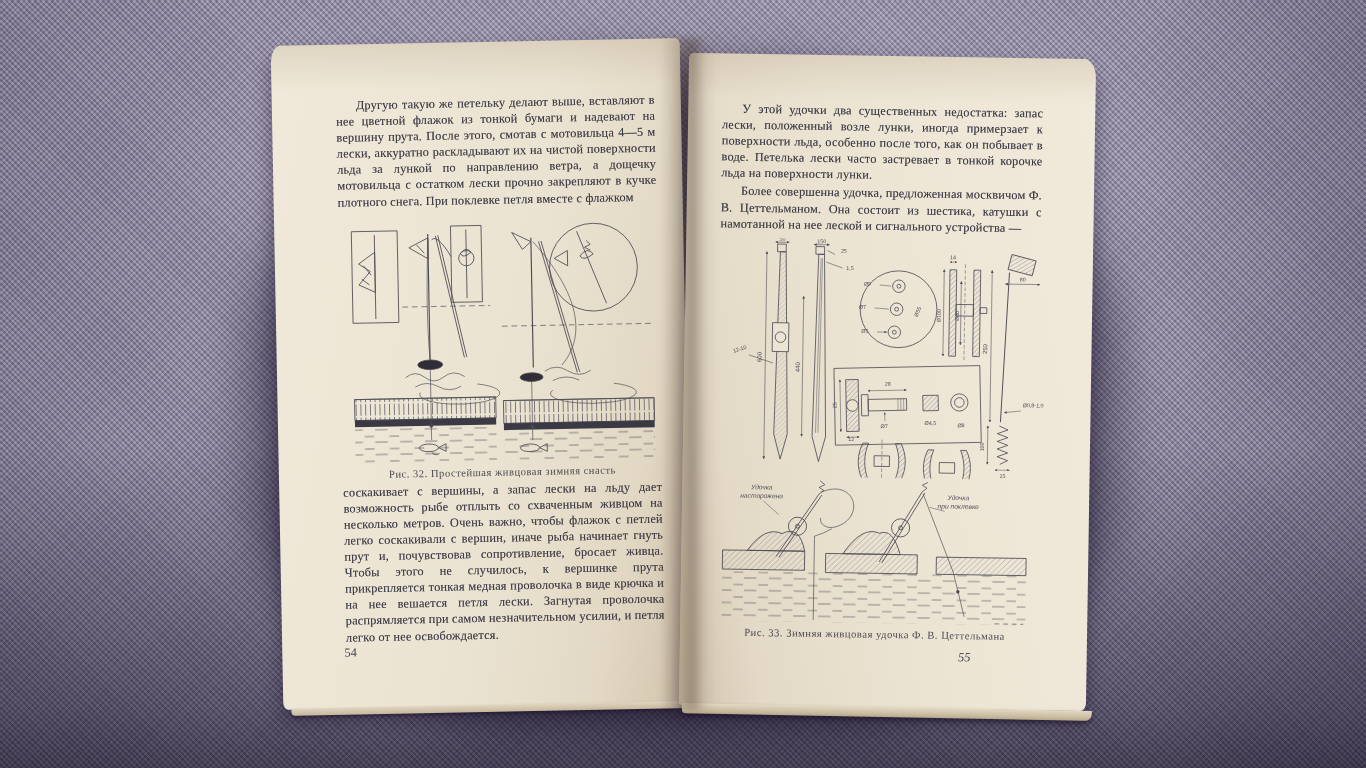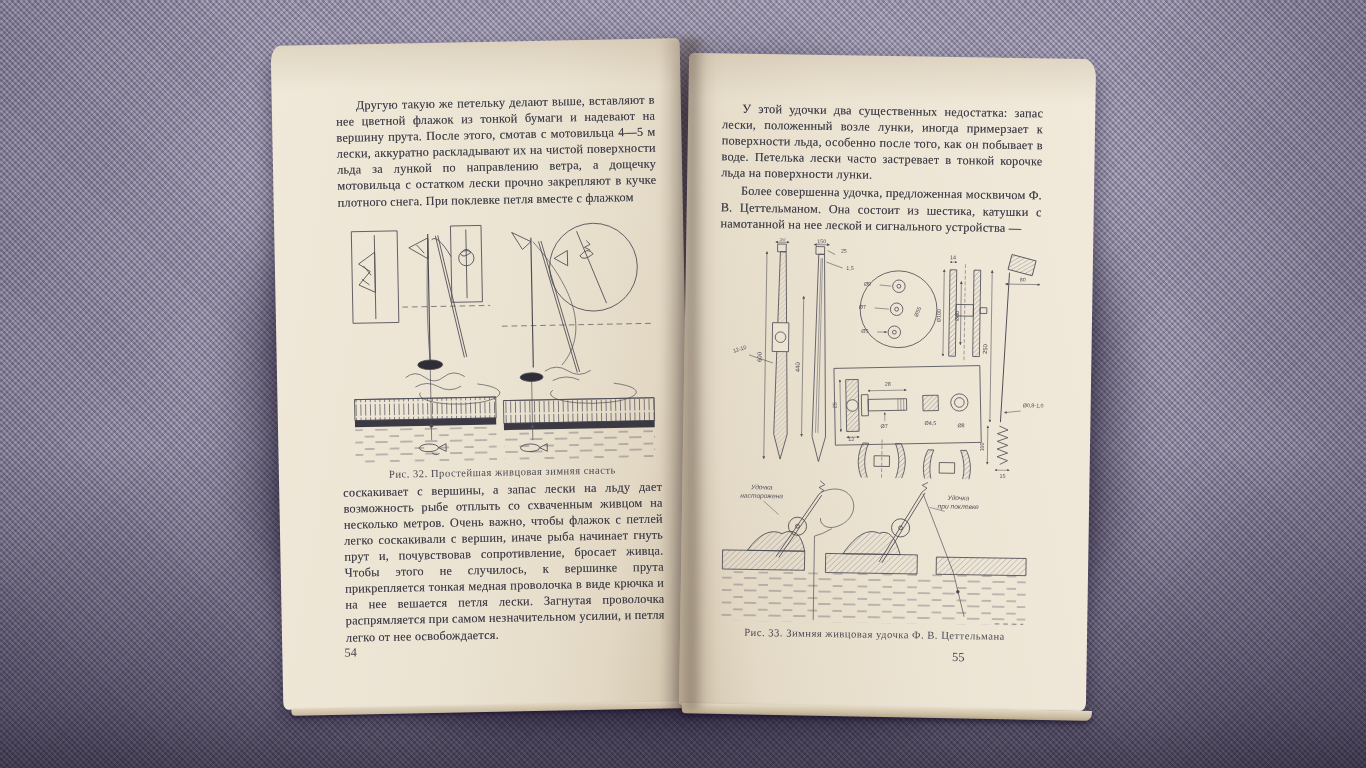--- a/index.html
+++ b/index.html
@@ -42,21 +42,21 @@
   .page-right .page-inner{padding:47px 52px 20px 34px;}
   .body-text{margin:0;font-size:12.3px;line-height:16.1px;text-align:justify;
     letter-spacing:0.2px;color:#3b3a45;text-shadow:0 0 0.4px rgba(59,58,69,0.5);}
   .indent{text-indent:20px;}
   .para-gap{margin-top:2px;}
   figure{margin:6px 0 4px 0;text-align:center;}
   figcaption{font-size:10.6px;letter-spacing:0.5px;color:#4a4952;margin-top:3px;}
   .fig-svg{display:block;margin:0 auto;}
   .page-number{position:absolute;font-size:12.5px;color:#45444e;}
   .pn-left{left:62px;bottom:48px;}
-  .pn-right{right:122px;bottom:44px;}
+  .pn-right{right:116px;bottom:44px;font-style:italic;}
   svg text{font-family:"Liberation Sans","DejaVu Sans",sans-serif;fill:#4e4b55;}
   .dimtxt{font-size:6.3px;}
   .dimtxt-s{font-size:5.6px;}
   .lbltxt{font-size:7px;font-style:italic;fill:#56535d;}
 </style>
 </head>
 <body>
 
 <div class="scene">
   <div class="fabric"></div>

